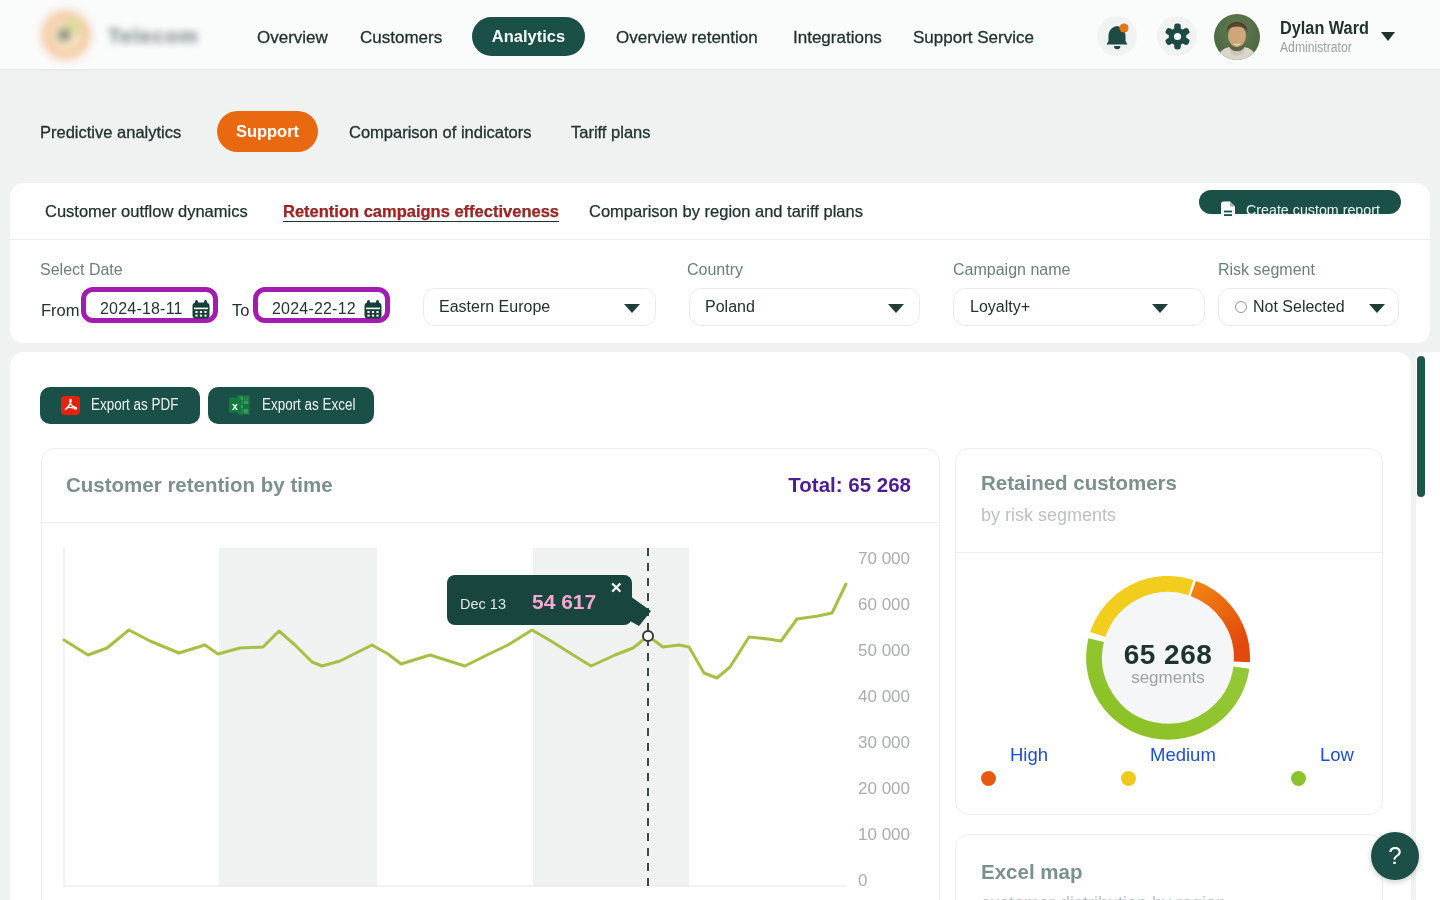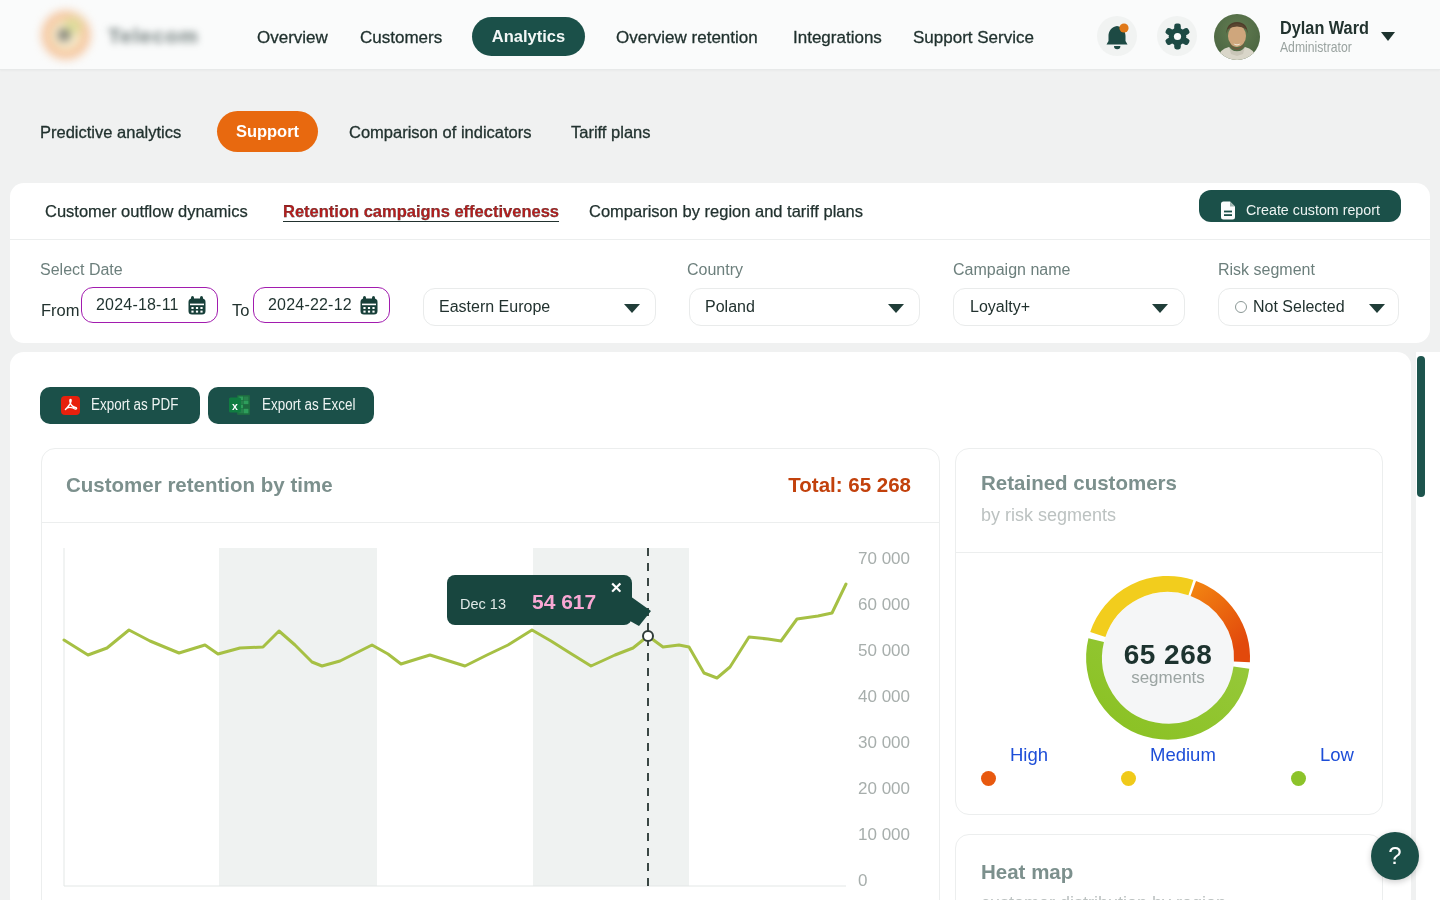--- a/index.html
+++ b/index.html
@@ -22,38 +22,38 @@
 
 
 .tab1 { position:absolute; top:123px; font-size:16.5px; color:#22322f; white-space:nowrap; -webkit-text-stroke:0.3px #22322f; }
 #pill-reports { position:absolute; left:217px; top:111px; width:101px; height:41px; border-radius:21px; background:#e8690f; color:#fff; font-weight:bold; font-size:16.5px; text-align:center; line-height:41px; }
 
 
 #fcard { position:absolute; left:10px; top:183px; width:1420px; height:160px; background:#fff; border-radius:14px; }
 #fcard .divider { position:absolute; left:0; top:56px; width:100%; height:1px; background:#eceeee; }
 .tab2 { position:absolute; top:202px; font-size:16.5px; color:#22322f; white-space:nowrap; z-index:2; -webkit-text-stroke:0.25px #22322f;}
 #tab2b { color:#b91c1c; font-weight:bold; text-decoration:underline; text-underline-offset:4px; }
-#btn-create { position:absolute; left:1199px; top:190px; width:202px; height:32px; background:#1b5049; border-radius:12px; color:#eef4f3; font-size:15.5px; z-index:2; }
+#btn-create { position:absolute; left:1199px; top:190px; width:202px; height:24px; background:#1b5049; border-radius:12px; color:#eef4f3; font-size:15.5px; z-index:2; }
 #btn-create span { position:absolute; left:47px; top:11px; white-space:nowrap; transform:scaleX(0.92); transform-origin:0 0; }
 .flabel { position:absolute; top:261px; font-size:16px; color:#6c7f7c; z-index:2; }
 .fbox { position:absolute; top:288px; height:38px; background:#fff; border:1px solid #e9ebeb; border-radius:12px; z-index:2; }
 .fbox .txt { position:absolute; left:15px; top:9px; font-size:16px; color:#22322f; white-space:nowrap; }
 .caret { position:absolute; top:15px; width:0; height:0; border-left:8px solid transparent; border-right:8px solid transparent; border-top:9px solid #203d38; }
 .dlab { position:absolute; top:301px; font-size:16.5px; color:#22322f; z-index:2; }
-.dbox { position:absolute; top:287px; height:36px; width:137px; background:#fff; border:1px solid #a21caf; border-radius:12px; z-index:2; }
+.dbox { position:absolute; top:287px; height:36px; width:137px; background:#fff; border:5px solid #a21caf; border-radius:12px; z-index:2; }
 .dbox .txt { position:absolute; left:14px; top:8px; font-size:16px; color:#1f322f; letter-spacing:0.2px; }
 
 
 #mcard { position:absolute; left:10px; top:352px; width:1401px; height:560px; background:#fff; border-radius:14px; }
 .ebtn { position:absolute; top:387px; height:37px; background:#1b5049; border-radius:10px; color:#eef4f3; font-size:16px; white-space:nowrap; }
 .ebtn span { transform:scaleX(0.84); transform-origin:0 0; }
 
 #ccard { position:absolute; left:41px; top:448px; width:899px; height:470px; background:#fff; border:1px solid #eceeee; border-radius:14px; }
 #ctitle { position:absolute; left:66px; top:473px; font-size:20.5px; font-weight:bold; color:#7c908d; }
-#ctotal { position:absolute; left:600px; top:473px; width:311px; text-align:right; font-size:20.5px; font-weight:bold; color:#c2410c; }
+#ctotal { position:absolute; left:600px; top:473px; width:311px; text-align:right; font-size:20.5px; font-weight:bold; color:#4c1d95; }
 #cdiv { position:absolute; left:42px; top:522px; width:897px; height:1px; background:#eceeee; }
 .ylab { position:absolute; left:858px; font-size:17px; color:#a7aeac; }
 
 #rcard { position:absolute; left:955px; top:448px; width:428px; height:367px; background:#fff; border:1px solid #eceeee; border-radius:14px; }
 #rtitle { position:absolute; left:981px; top:471px; font-size:20.5px; font-weight:bold; color:#7c908d; }
 #rsub { position:absolute; left:981px; top:505px; font-size:18px; color:#bcc2c1; }
 #rdiv { position:absolute; left:956px; top:552px; width:426px; height:1px; background:#eceeee; }
 #donut-num { z-index:3; position:absolute; left:1068px; top:639px; width:200px; text-align:center; letter-spacing:0.5px; font-size:28px; font-weight:bold; color:#1d332f; }
 #donut-cl { z-index:3; position:absolute; left:1068px; top:668px; width:200px; text-align:center; font-size:17px; color:#9ba4a2; }
 .ldot { position:absolute; top:771px; width:15px; height:15px; border-radius:50%; }
@@ -201,21 +201,21 @@
 </div>
 
 <div class="fbox" style="left:423px; width:233px;">
     <span class="txt">Eastern Europe</span>
     <div class="caret" style="left:200px;"></div>
   </div>
 <div class="fbox" style="left:689px; width:231px;">
     <span class="txt">Poland</span>
     <div class="caret" style="left:198px;"></div>
   </div>
-<div class="fbox" style="left:953px; width:232px;">
+<div class="fbox" style="left:953px; width:252px;">
     <span class="txt" style="left:16px;">Loyalty+</span>
     <div class="caret" style="left:198px;"></div>
   </div>
 <div class="fbox" style="left:1218px; width:181px;">
   <div class="abs" style="left:16px; top:12px; width:12px; height:12px; border:1.5px solid #8b9896; border-radius:50%;"></div>
   <span class="txt" style="left:34px;">Not Selected</span>
     <div class="caret" style="left:150px;"></div>
 </div>
 
 <div id="mcard"></div>
@@ -302,19 +302,19 @@
 <div id="donut-cl">segments</div>
 
 <div class="ldot" style="left:981px; background:#e8590f;"></div>
 <div class="llab" style="left:1010px;">High</div>
 <div class="ldot" style="left:1121px; background:#f0ca1a;"></div>
 <div class="llab" style="left:1150px;">Medium</div>
 <div class="ldot" style="left:1291px; background:#8cc32a;"></div>
 <div class="llab" style="left:1320px;">Low</div>
 
 <div id="hcard"></div>
-<div id="htitle">Heat map</div>
+<div id="htitle">Excel map</div>
 <div id="hsub">customer distribution by region</div>
 
 <div id="sbtrack">
     <div id="sbthumb"></div>
   </div>
 <div id="helpbtn">?</div>
 
 </body></html>

